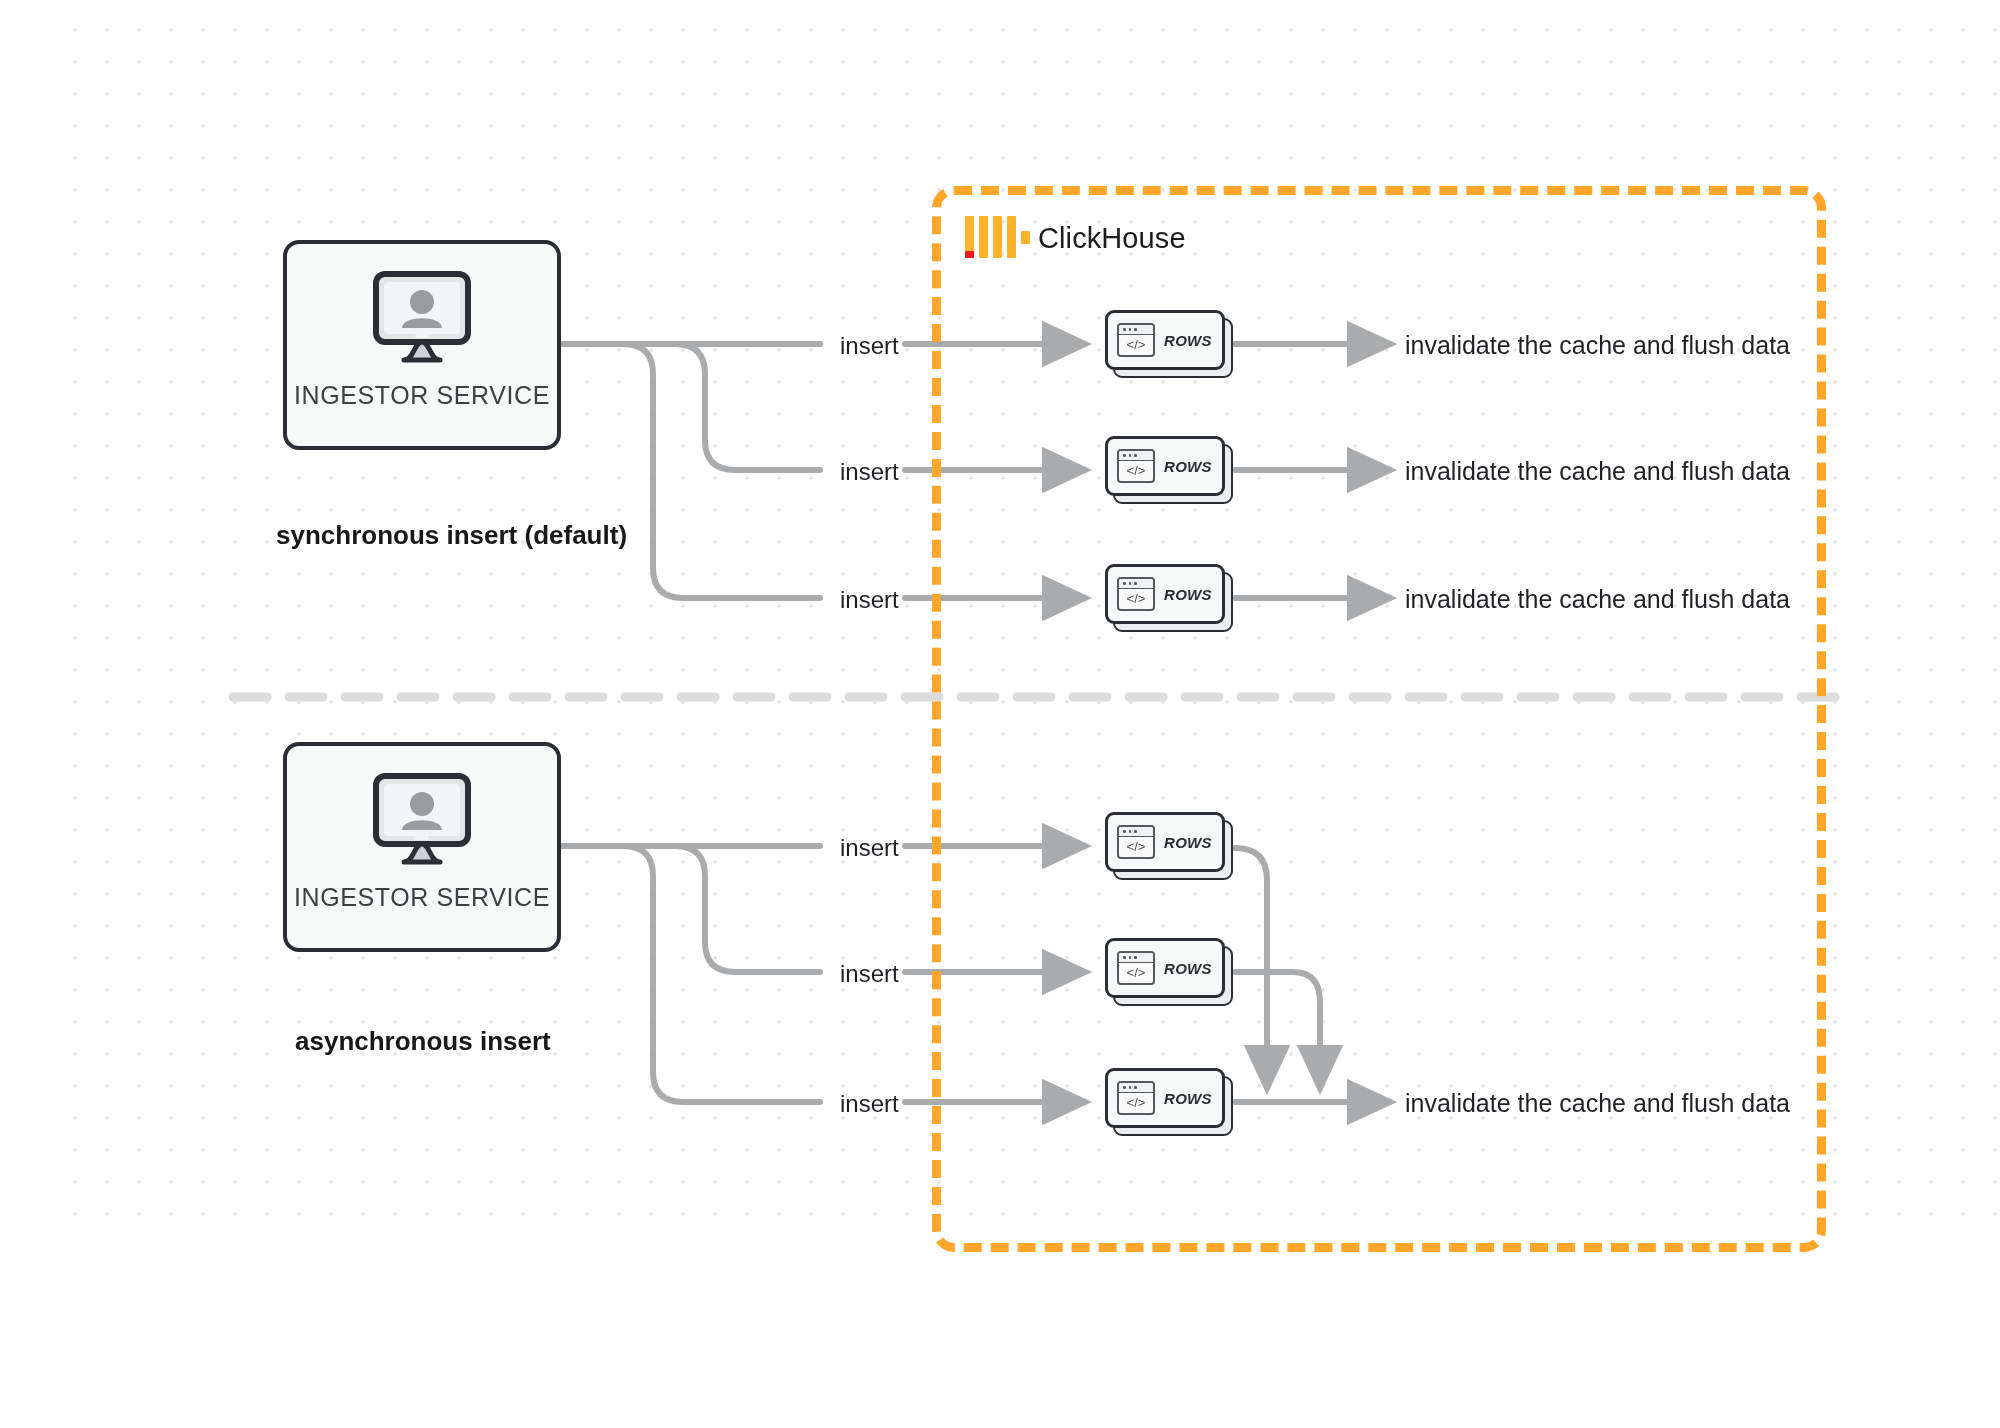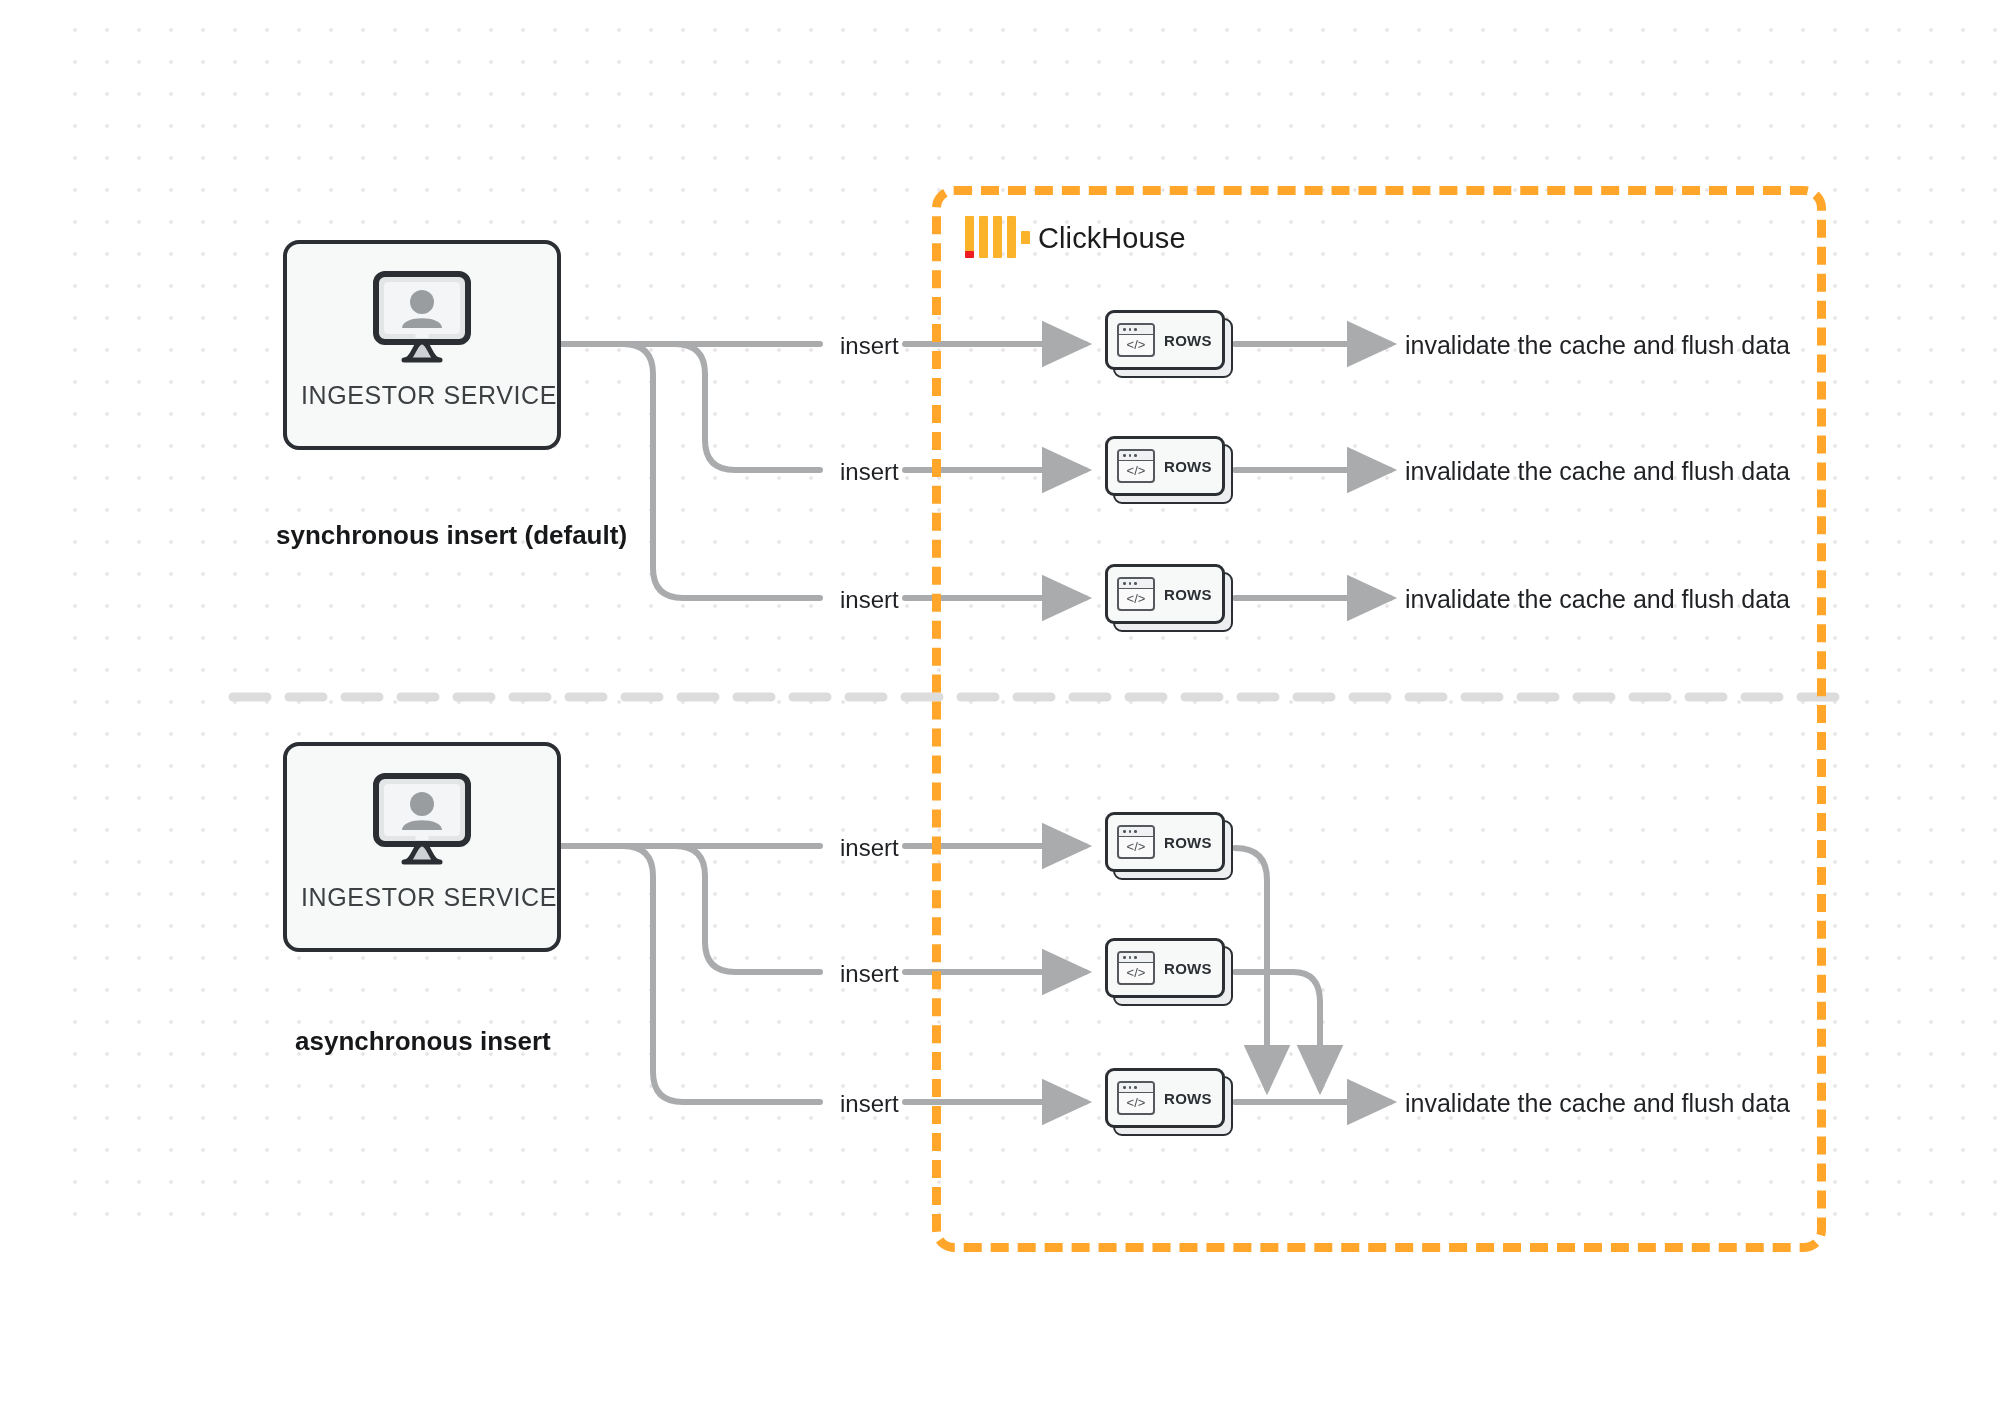--- a/index.html
+++ b/index.html
@@ -43,21 +43,21 @@
   }
 
   
   .ingestor{
     position:absolute;width:278px;height:210px;
     background:#f7f8f8;border:4px solid #2b2f33;border-radius:16px;
     box-sizing:border-box;
   }
   .ingestor .mon{position:absolute;left:50%;top:26px;transform:translateX(-50%);}
   .ingestor .ilabel{
-    position:absolute;left:0;right:0;bottom:36px;text-align:right;
+    position:absolute;left:0;right:0;bottom:36px;text-align:center;
     font-size:25px;color:#3c4043;letter-spacing:.6px;
   }
   .sec-label{
     position:absolute;font-size:26px;font-weight:bold;color:#17181a;white-space:nowrap;
   }
 
   
   .rows{
     position:absolute;width:128px;height:68px;
   }
@@ -84,21 +84,21 @@
   }
   .rows .wicon .bar span:nth-child(1){left:4px;}
   .rows .wicon .bar span:nth-child(2){left:9.5px;}
   .rows .wicon .bar span:nth-child(3){left:15px;}
   .rows .wicon .code{
     position:absolute;left:0;right:0;top:9px;bottom:0;
     display:flex;align-items:center;justify-content:center;
     font-size:13px;color:#4a4e53;font-family:"Liberation Sans", sans-serif;
   }
   .rows .rlabel{
-    margin-left:9px;font-size:15px;font-weight:bold;
+    margin-left:9px;font-size:15px;font-style:italic;font-weight:bold;
     color:#2b2f33;letter-spacing:.3px;
   }
 
   
   .edge-label{
     position:absolute;font-size:24px;color:#1f2124;white-space:nowrap;
   }
   .sink-label{
     position:absolute;font-size:25px;color:#1f2124;white-space:nowrap;
   }

